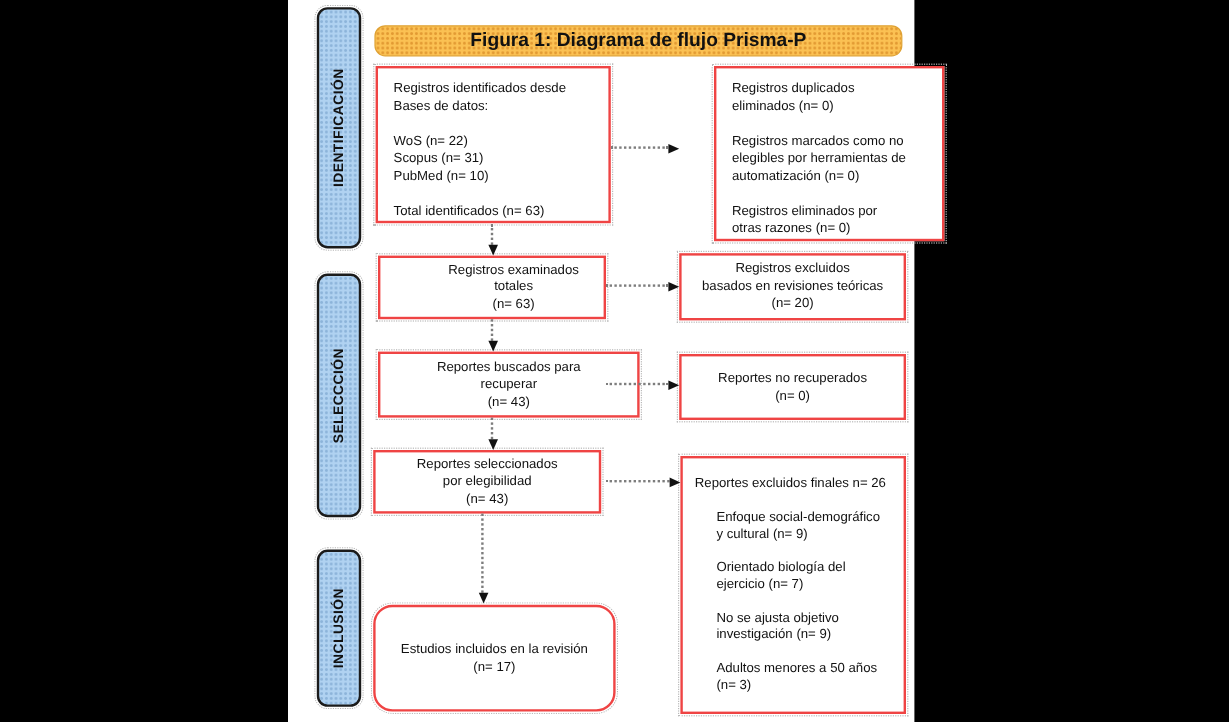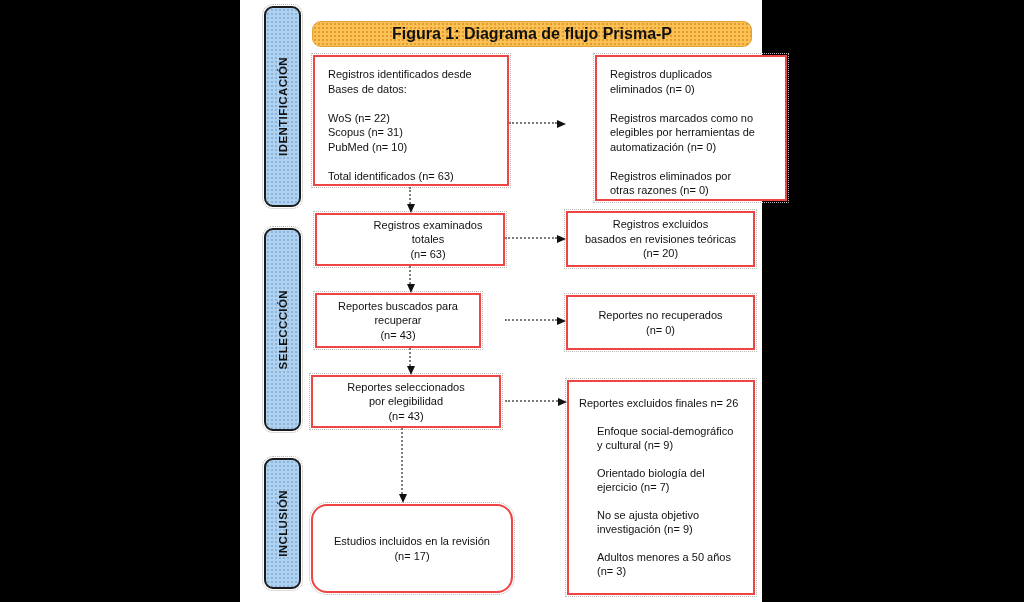--- a/index.html
+++ b/index.html
@@ -47,21 +47,21 @@
     outline:1px dotted #b9b9b9;outline-offset:1px;
     font-size:11px;line-height:1.32;box-sizing:border-box;
   }
   .pre{white-space:pre-line;}
   .centered{display:flex;align-items:center;justify-content:center;text-align:center;padding:4px 8px;}
   .lefttext{padding:10px 10px 10px 13px;text-align:left;}
   #box-identified{left:313px;top:55px;width:196px;height:131px;}
   #box-duplicates{left:563px;top:55px;width:192px;height:146px;margin-left:32px;}
   #box-screened{left:315px;top:213px;width:190px;height:53px;padding-left:44px;}
   #box-excluded-theoretical{left:566px;top:211px;width:189px;height:56px;}
-  #box-sought{left:315px;top:293px;width:166px;height:55px;}
+  #box-sought{left:315px;top:293px;width:218px;height:55px;}
   #box-not-retrieved{left:566px;top:295px;width:189px;height:55px;}
   #box-assessed{left:311px;top:375px;width:190px;height:53px;}
   #box-excluded-final{left:567px;top:380px;width:188px;height:215px;padding:14px 8px 8px 10px;}
   #box-included{left:311px;top:504px;width:202px;height:89px;border-radius:16px;}
   .reason{white-space:pre-line;padding-left:18px;margin-top:13px;}
   
   .arrow-h{position:absolute;height:0;border-top:2px dotted #7d7d7d;}
   .arrow-h::after{
     content:'';position:absolute;right:-9px;top:-4px;width:0;height:0;
     border-left:9px solid #111;border-top:4.5px solid transparent;border-bottom:4.5px solid transparent;

